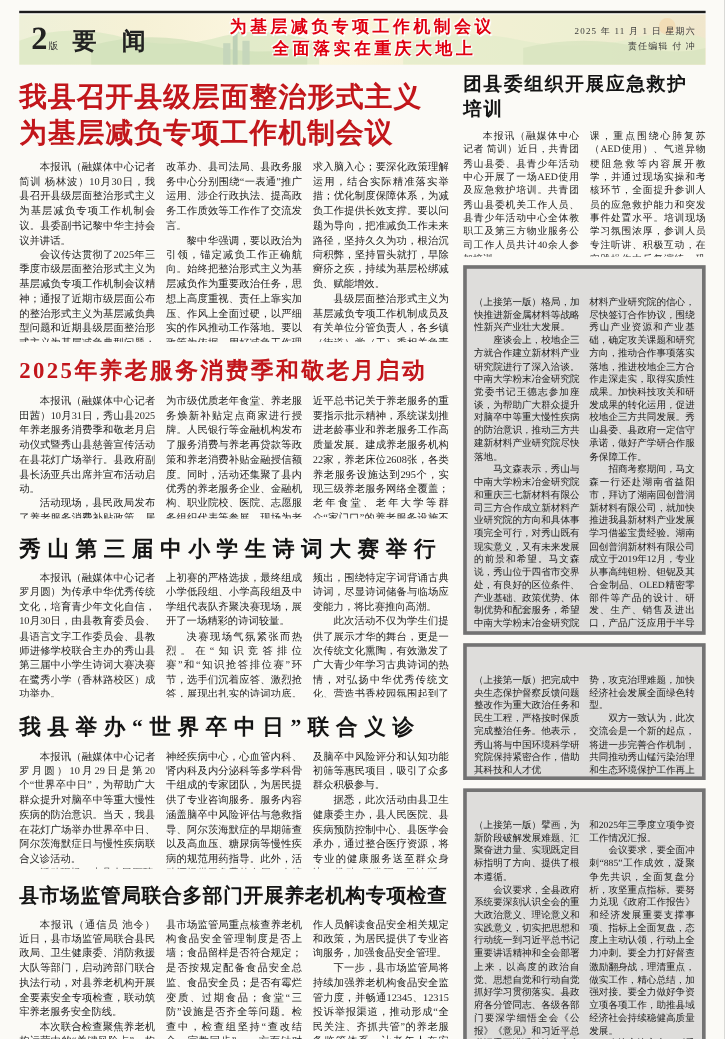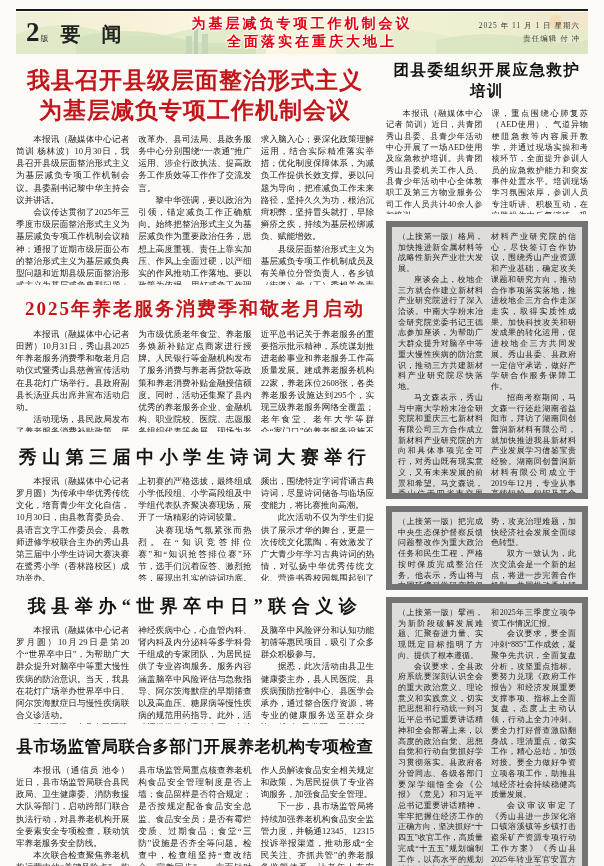--- a/index.html
+++ b/index.html
@@ -31,42 +31,42 @@
   .slogan .l2 { padding-left:20px; }
   .dateblock {
     position:relative; z-index:2; margin-left:auto; padding-right:8px;
     text-align:right; font-size:7.5px; color:#3a3a3a; line-height:1.7; letter-spacing:1px;
   }
   
   .content { display:flex; gap:12px; padding:4px 16px 0 16px; }
   .main-col { width:358px; flex:none; }
   .side-col { flex:1; min-width:0; }
   
-  .hl { text-align:center; font-weight:700; margin:0; }
+  .hl { text-align:left; font-weight:700; margin:0; }
   .hl-red { color:#c2161b; }
   .hl-black { color:#141414; }
   .hl-main { font-size:23px; line-height:1.32; letter-spacing:1px; margin-top:8px; }
   .hl-mid-red { font-size:19px; letter-spacing:2px; margin-top:11px; }
   .hl-spaced { font-size:18px; letter-spacing:5.5px; margin-top:13px; }
   .hl-tight { font-size:16.5px; letter-spacing:0.5px; margin-top:12px; }
   .hl-side { font-size:15.5px; letter-spacing:1.5px; margin-top:2px; }
   
   .cols { display:flex; gap:9px; margin-top:6px; }
   .col { flex:1; min-width:0; font-size:8.6px; line-height:1.42; text-align:justify; overflow:hidden; }
   .col p { margin:0; text-indent:2em; }
   .col p.noindent { text-indent:0; }
   .body-a1 { height:152px;justify-content:center; }
   .body-a2 { height:104px; }
   .body-a3 { height:106px; }
   .body-a4 { height:100px; }
   .body-a5 { height:108px; }
   .body-side { height:106px; }
   .body-side .col { font-size:8.2px; line-height:1.38; }
   
-  .gray-box { background:#dedddb; border:6px solid #737373; padding:5px 6px; margin-top:7px; overflow:hidden; }
+  .gray-box { background:#dedddb; border:3px solid #737373; padding:23px 6px; margin-top:7px; overflow:hidden; }
   .gray-box .cols { margin-top:0; gap:8px; }
   .gray-box .col { font-size:8px; line-height:1.34; }
   .box-1 { height:256px; }
   .box-2 { height:62px; }
   .box-3 { height:280px; }
 </style>
 </head>
 <body>
 
 <div class="page">

